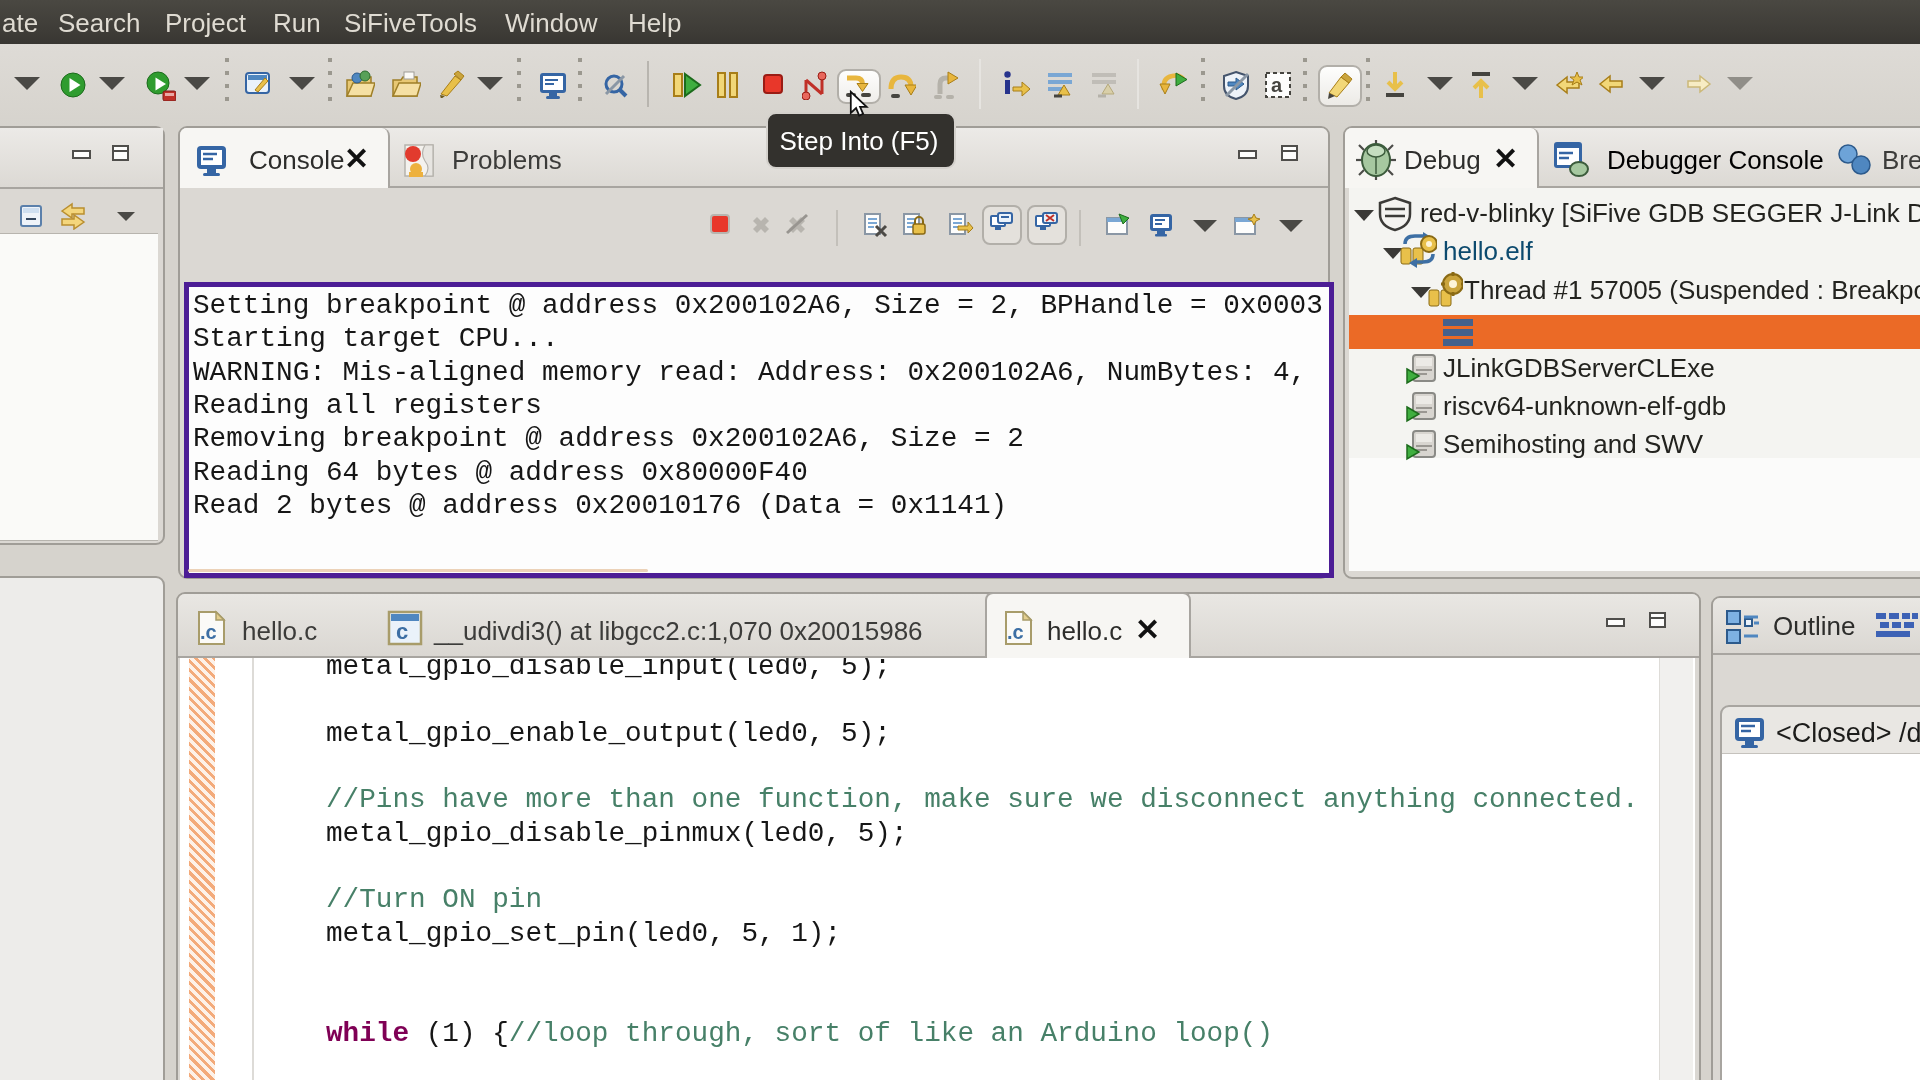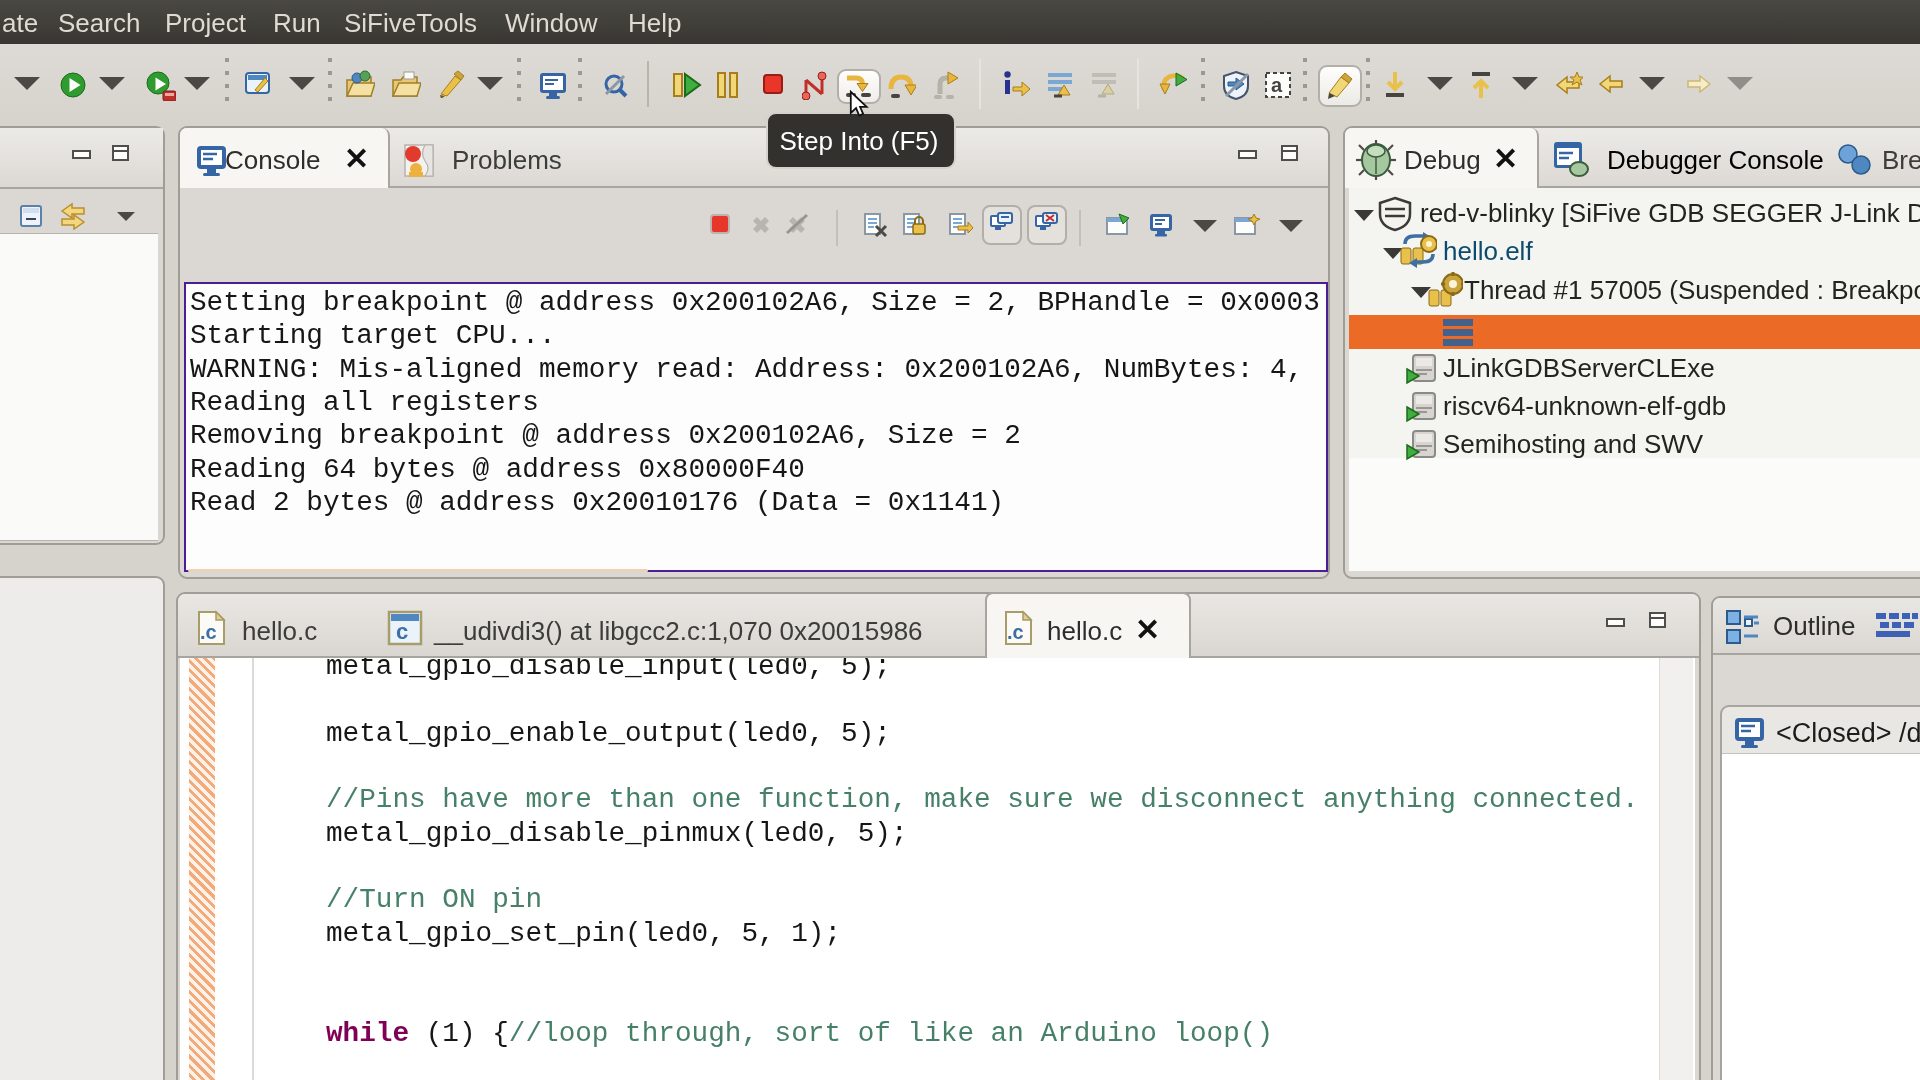--- a/index.html
+++ b/index.html
@@ -229,21 +229,21 @@
        border-right:2px solid #a8a5a0;border-radius:7px 8px 0 0"></div>
 
   <svg class="abs" style="left:15px;top:16px" width="33" height="33" viewBox="0 0 33 33">
     <rect x="2" y="2" width="29" height="23" rx="4" fill="#3565a4"></rect>
     <rect x="6" y="6" width="21" height="15" fill="#fff"></rect>
     <line x1="8" y1="10" x2="22" y2="10" stroke="#3565a4" stroke-width="2.5"></line>
     <line x1="8" y1="15" x2="18" y2="15" stroke="#3565a4" stroke-width="2.5"></line>
     <rect x="12" y="25" width="9" height="4" fill="#3565a4"></rect>
     <rect x="8" y="29" width="17" height="3" rx="1.5" fill="#3565a4"></rect>
   </svg>
-  <div class="abs tabtext" style="left:45px;top:17px">Console</div>
+  <div class="abs tabtext" style="left:69px;top:17px">Console</div>
   <div class="abs" style="left:164px;top:13px;font-size:30px;font-weight:bold;color:#111">✕</div>
 
   <svg class="abs" style="left:223px;top:15px" width="34" height="35" viewBox="0 0 34 35">
     <rect x="2" y="2" width="28" height="31" fill="#f4f2ee" stroke="#b5b2ac" stroke-width="1.5"></rect>
     <path d="M22 2 h8 v31 h-8 c4-6 4-10 0-15 c-4-6-3-11 0-16 z" fill="#e7e5e1" stroke="#b5b2ac" stroke-width="1.2"></path>
     <circle cx="10" cy="11" r="8" fill="#e23b2e"></circle>
     <circle cx="13" cy="26" r="6" fill="#edb13e"></circle>
     <rect x="6" y="29" width="14" height="5" fill="#edb13e"></rect>
   </svg>
   <div class="abs tabtext" style="left:272px;top:17px;color:#3c3c3a">Problems</div>
@@ -329,21 +329,21 @@
       <div class="tri" style="left:1013px;top:18px;border-left-width:12px;border-right-width:12px;border-top-width:12px"></div>
       <svg class="abs" style="left:1053px;top:10px" width="28" height="26">
         <rect x="2" y="6" width="20" height="16" fill="#fdfdfc" stroke="#8a97a5" stroke-width="2"></rect>
         <rect x="2" y="6" width="20" height="4" fill="#7aa7d4"></rect>
         <path d="M21 2 L23 6 L27 7 L23 9 L21 13 L19 9 L15 7 L19 6 Z" fill="#e8c04a" stroke="#a87e18"></path>
       </svg>
       <div class="tri" style="left:1099px;top:18px;border-left-width:12px;border-right-width:12px;border-top-width:12px"></div>
     </div>
 
 
-  <div class="abs" style="left:4px;top:154px;width:1140px;height:286px;background:#fdfdfd;border:2px solid #4c1d95;overflow:hidden">
+  <div class="abs" style="left:4px;top:154px;width:1140px;height:286px;background:#fdfdfd;border:5px solid #4c1d95;overflow:hidden">
     <pre class="mono" style="margin:0;padding:2px 0 0 4px;font-size:27.7px;line-height:33.33px;color:#161616">Setting breakpoint @ address 0x200102A6, Size = 2, BPHandle = 0x0003
 Starting target CPU...
 WARNING: Mis-aligned memory read: Address: 0x200102A6, NumBytes: 4,
 Reading all registers
 Removing breakpoint @ address 0x200102A6, Size = 2
 Reading 64 bytes @ address 0x80000F40
 Read 2 bytes @ address 0x20010176 (Data = 0x1141)</pre>
   </div>
   <div class="abs" style="left:8px;top:441px;width:460px;height:3px;background:#ecd2b8;border-radius:2px"></div>
 </div>

